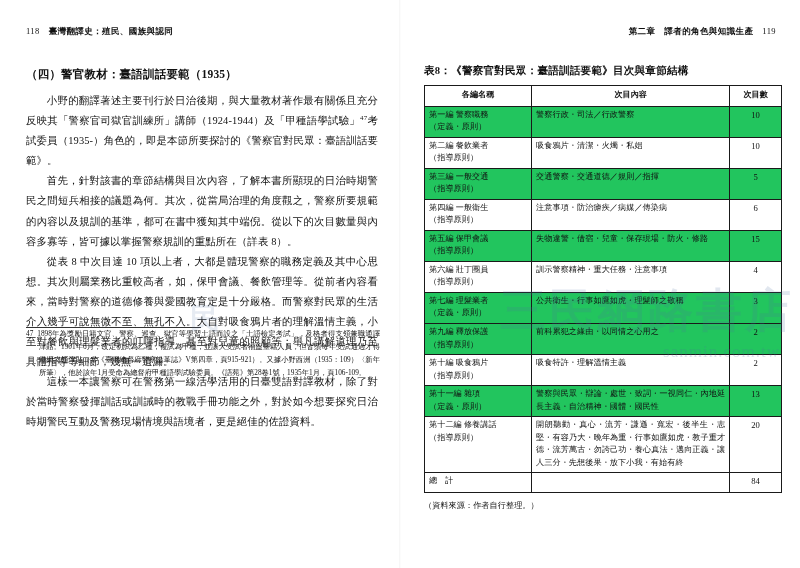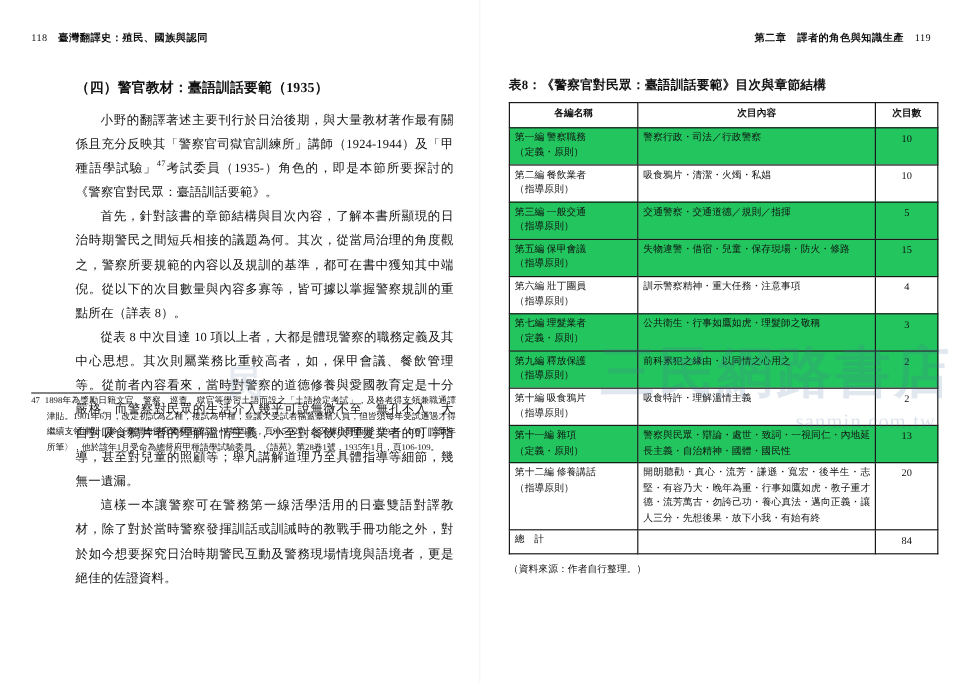--- a/index.html
+++ b/index.html
@@ -32,21 +32,21 @@
     letter-spacing:.4px;
     height:14px;
   }
   .runhead.left{justify-content:flex-start;gap:9px;}
   .runhead.right{justify-content:flex-end;gap:9px;padding-right:6px;}
   .folio{font-size:8.5px;font-family:"Liberation Serif",serif;}
   .runtitle{font-size:8.5px;font-weight:700;}
   .runtitle-r{font-size:8.5px;font-weight:700;}
 
   
-  .body-col{margin-top:26px;margin-left:37px;}
+  .body-col{margin-top:26px;}
   h2.sec-head{
     font-size:11.5px;
     font-weight:700;
     margin:0 0 9px 0;
     letter-spacing:.2px;
     line-height:1.4;
   }
   p.para{
     font-size:10.4px;
     line-height:1.93;
@@ -234,20 +234,28 @@
             <td class="c-count">10</td>
           </tr>
           <tr class="shade">
             <td class="c-name">
               <div>第三編 一般交通</div>
               <div>（指導原則）</div>
             </td>
             <td class="c-content">交通警察・交通道德／規則／指揮</td>
             <td class="c-count">5</td>
           </tr>
+          <tr>
+            <td class="c-name">
+              <div>第四編 一般衛生</div>
+              <div>（指導原則）</div>
+            </td>
+            <td class="c-content">注意事項・防治瘧疾／病媒／傳染病</td>
+            <td class="c-count">6</td>
+          </tr>
           <tr class="shade">
             <td class="c-name">
               <div>第五編 保甲會議</div>
               <div>（指導原則）</div>
             </td>
             <td class="c-content">失物違警・借宿・兒童・保存現場・防火・修路</td>
             <td class="c-count">15</td>
           </tr>
           <tr>
             <td class="c-name">

